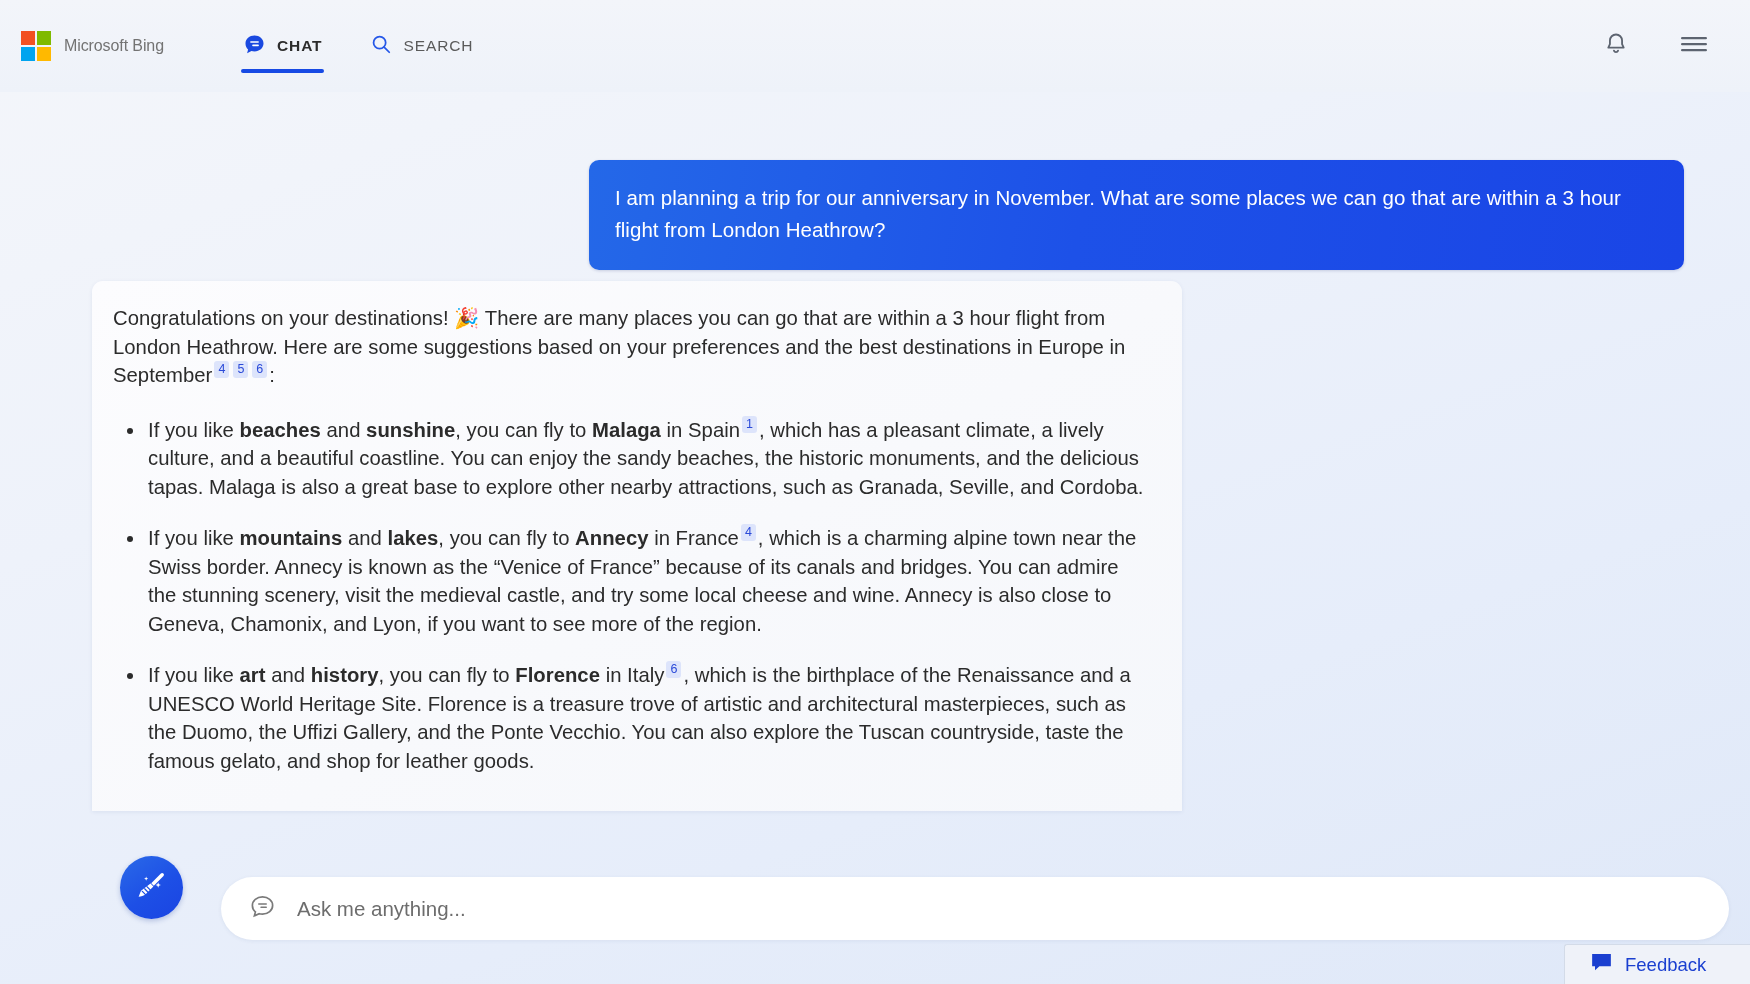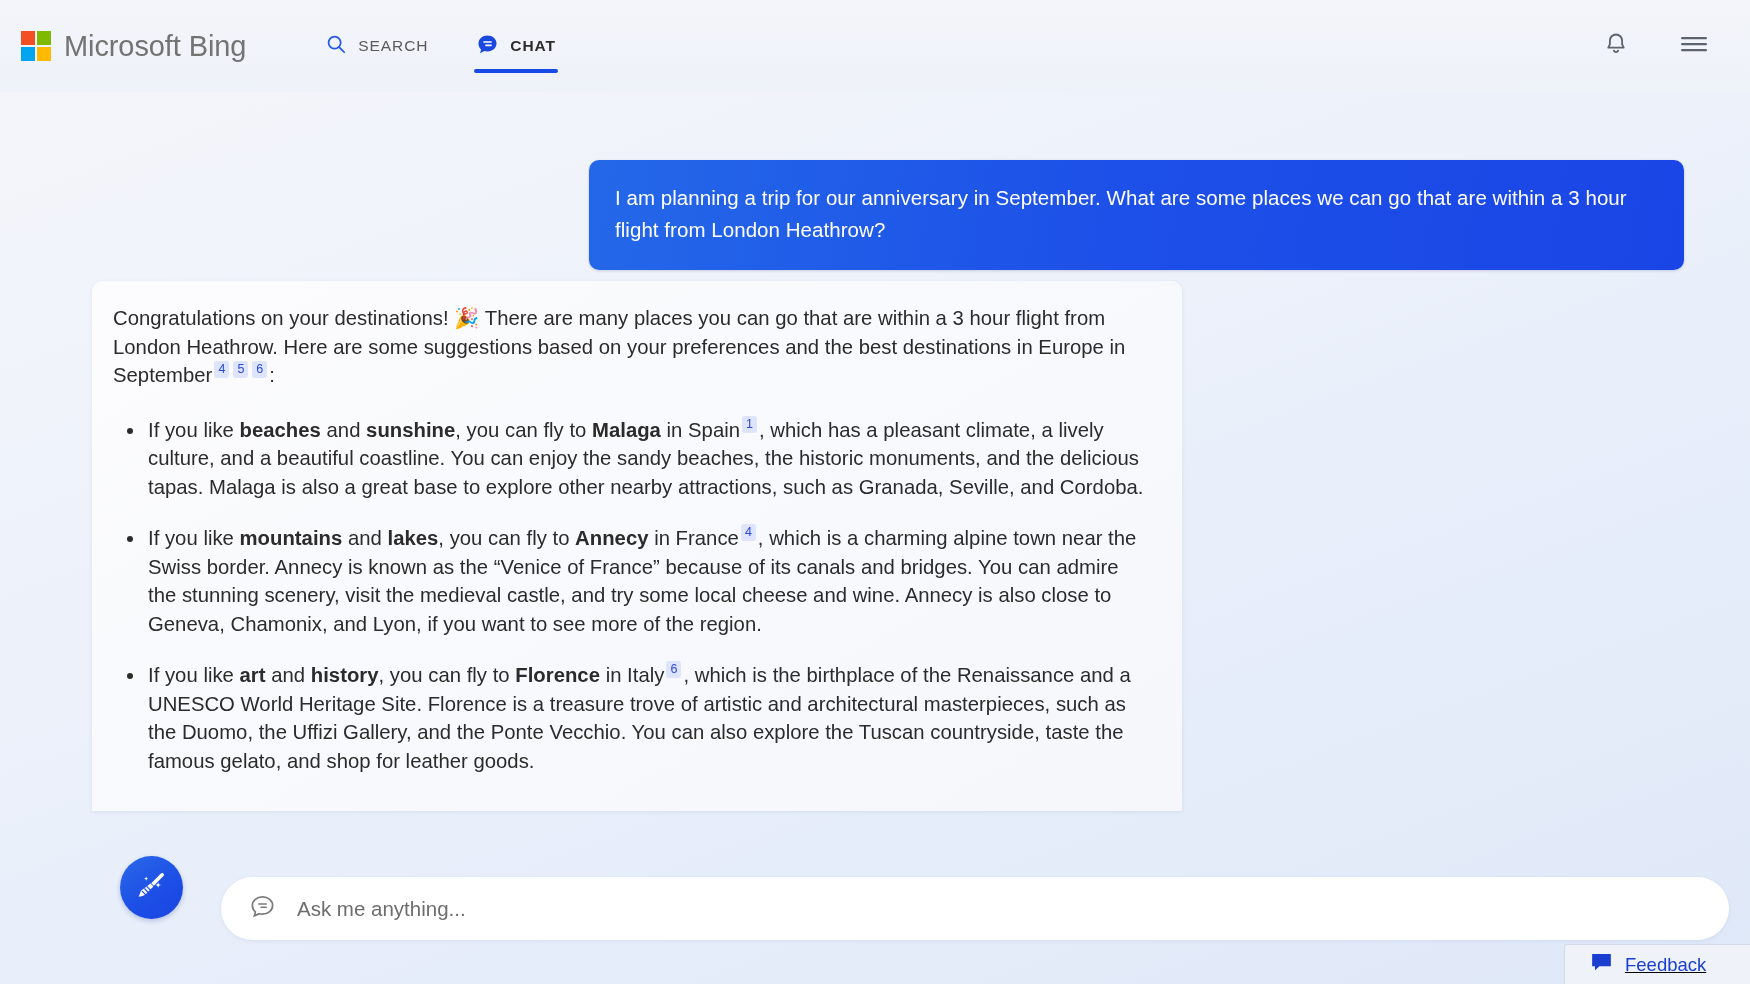--- a/index.html
+++ b/index.html
@@ -32,21 +32,21 @@
   }
   .ms-logo {
     width: 30px; height: 30px;
     display: grid;
     grid-template-columns: 1fr 1fr;
     grid-template-rows: 1fr 1fr;
     gap: 2.5px;
   }
   .ms-logo i { display: block; }
   .brand-name {
-    font-size: 29px;
+    font-size: 16px;
     color: #737373;
     letter-spacing: -0.1px;
     white-space: nowrap;
   }
 
   .tabs {
     display: flex;
     align-items: center;
     margin-left: 77px;
     height: 92px;
@@ -224,21 +224,20 @@
     background: #eff2f9;
     border: 1px solid #d3dbe8;
     border-right: none;
     border-bottom: none;
     border-radius: 3px 0 0 0;
     display: flex;
     align-items: center;
     gap: 12px;
     padding-left: 25px;
     cursor: pointer;
-    text-decoration: underline;
   }
   .feedback-label {
     color: #1a3fd0;
     font-size: 18.5px;
   }
 </style>
 </head>
 <body>
 
 <div class="header">
@@ -247,41 +246,41 @@
     <span class="ms-logo">
       <i style="background:#f25022"></i>
       <i style="background:#7fba00"></i>
       <i style="background:#00a4ef"></i>
       <i style="background:#ffb900"></i>
     </span>
     <span class="brand-name">Microsoft Bing</span>
   </div>
 
   <div class="tabs">
-
-    <div class="tab">
-      <span>
-        <svg width="22" height="22" viewBox="0 0 24 24" fill="none">
-          <circle cx="10.5" cy="10.5" r="6.6" stroke="#2557e8" stroke-width="1.9"></circle>
-          <line x1="15.4" y1="15.4" x2="21" y2="21" stroke="#2557e8" stroke-width="1.9" stroke-linecap="round"></line>
-        </svg>
-      </span>
-      <span class="tab-label">SEARCH</span>
-    </div>
 
     <div class="tab active">
       <span>
         <svg width="23" height="23" viewBox="0 0 24 24">
           <path d="M12 2.6c5.2 0 9.4 3.7 9.4 8.3 0 4.6-4.2 8.3-9.4 8.3-1.1 0-2.2-.17-3.2-.48L4.3 21l1-3.9C3.5 15.6 2.6 13.4 2.6 10.9 2.6 6.3 6.8 2.6 12 2.6z" fill="#1a49e0"></path>
           <rect x="7.4" y="8.6" width="9.2" height="1.7" rx="0.85" fill="#ffffff"></rect>
           <rect x="9.6" y="12.1" width="7" height="1.7" rx="0.85" fill="#ffffff"></rect>
         </svg>
       </span>
       <span class="tab-label">CHAT</span>
       <span class="tab-underline"></span>
+    </div>
+
+    <div class="tab">
+      <span>
+        <svg width="22" height="22" viewBox="0 0 24 24" fill="none">
+          <circle cx="10.5" cy="10.5" r="6.6" stroke="#2557e8" stroke-width="1.9"></circle>
+          <line x1="15.4" y1="15.4" x2="21" y2="21" stroke="#2557e8" stroke-width="1.9" stroke-linecap="round"></line>
+        </svg>
+      </span>
+      <span class="tab-label">SEARCH</span>
     </div>
 
   </div>
 
   <div class="header-right">
     <div class="icon-btn">
       <span>
         <svg width="26" height="26" viewBox="0 0 24 24" fill="none">
           <path d="M12 3.2a5.6 5.6 0 0 0-5.6 5.6v3.4l-1.5 3.1h14.2l-1.5-3.1V8.8A5.6 5.6 0 0 0 12 3.2z" stroke="#5d6470" stroke-width="1.7" stroke-linejoin="round"></path>
           <path d="M10.1 18.1a2 2 0 0 0 3.8 0" stroke="#5d6470" stroke-width="1.7" stroke-linecap="round"></path>
@@ -297,21 +296,21 @@
         </svg>
       </span>
     </div>
   </div>
 
 </div>
 
 <div class="convo">
 
   <div class="user-bubble">
-    <p>I am planning a trip for our anniversary in September. What are some places we can go that are within a 3 hour flight from London Heathrow?</p>
+    <p>I am planning a trip for our anniversary in November. What are some places we can go that are within a 3 hour flight from London Heathrow?</p>
   </div>
 
   <div class="answer-card">
 
     <p class="intro">
       <span>Congratulations on your destinations! </span><span>🎉</span><span> There are many places you can go that are within a 3 hour flight from London Heathrow. Here are some suggestions based on your preferences and the best destinations in Europe in September</span><span class="cite">4</span><span class="cite">5</span><span class="cite">6</span><span>:</span>
     </p>
 
     <ul class="bullets">
 

